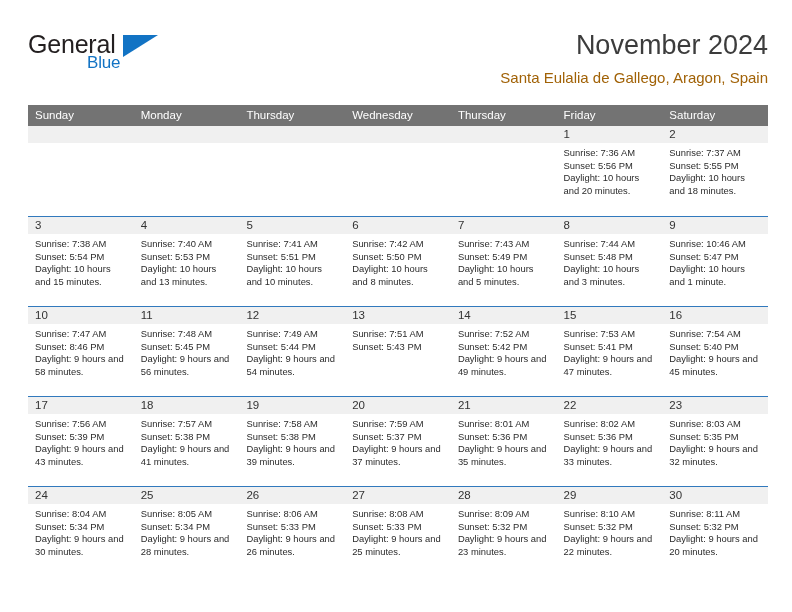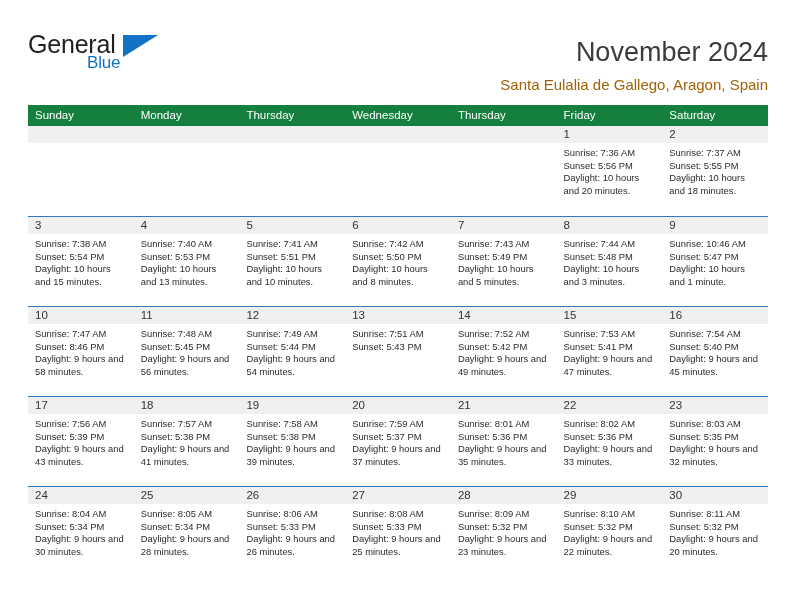--- a/index.html
+++ b/index.html
@@ -48,21 +48,21 @@
   }
   .logo-flag {
     position: absolute;
     left: 95px; top: 5px;
     width: 0; height: 0;
     border-left: 35px solid #1273c4;
     border-bottom: 22px solid transparent;
   }
   .title-block {
     position: absolute;
-    right: 0; top: 7px;
+    right: 0; top: 0;
     text-align: right;
     margin-left: 44px;
   }
   .cal-title {
     font-size: 27px;
     color: #3c3c3c;
     font-weight: 400;
     line-height: 34px;
     white-space: nowrap;
   }
@@ -78,21 +78,21 @@
   
   .calendar {
     position: absolute;
     left: 28px; top: 105px;
     width: 740px;
   }
   .dow-row {
     display: flex;
     width: 740px;
     height: 21px;
-    background: #15803d;
+    background: #737373;
   }
   .dow {
     flex: 1 1 0;
     color: #ffffff;
     font-size: 11.5px;
     line-height: 21px;
     padding-left: 7px;
     white-space: nowrap;
     overflow: hidden;
   }

